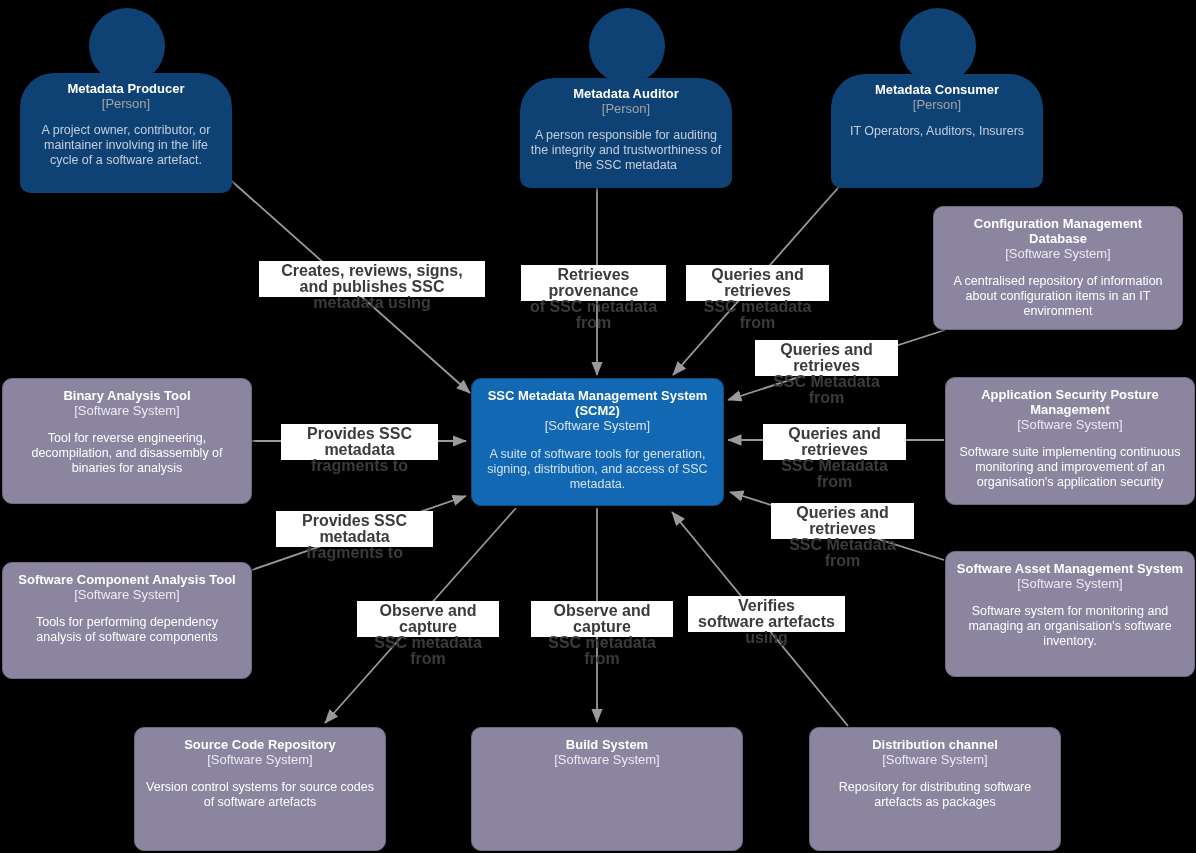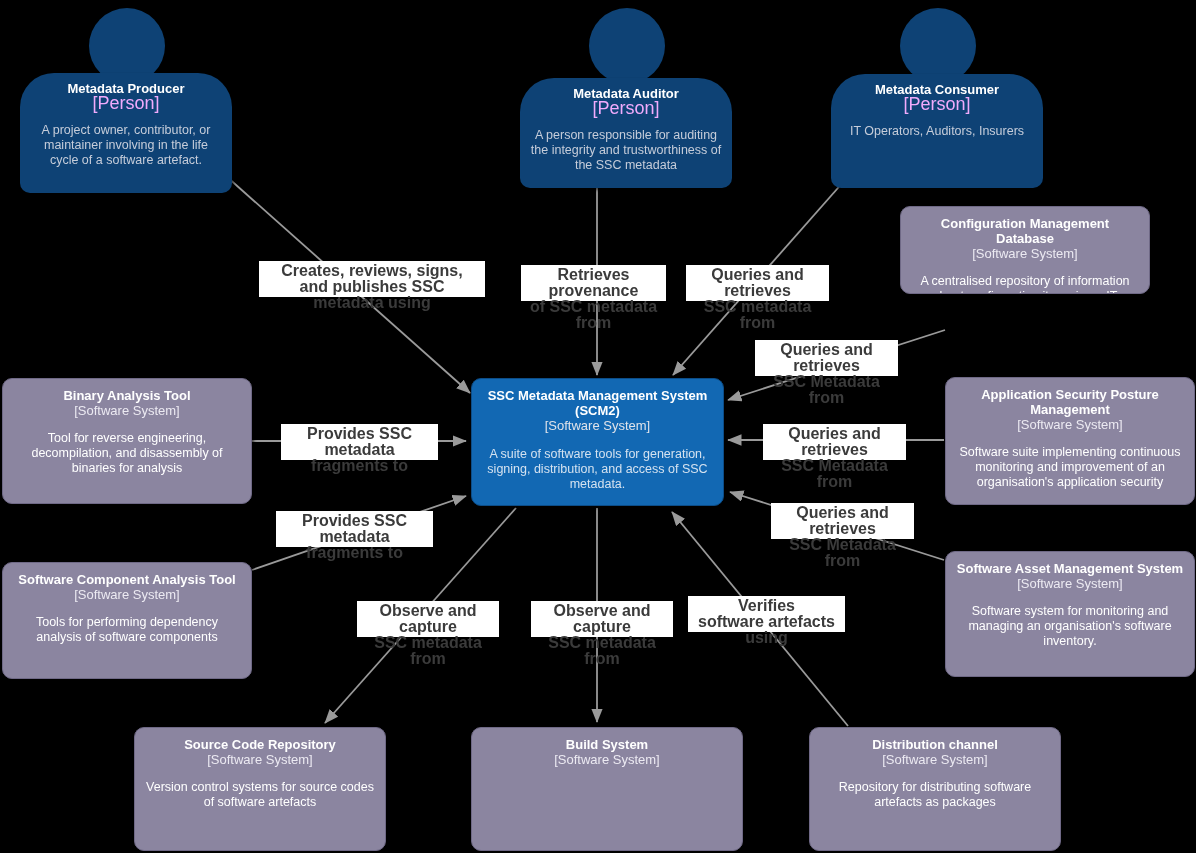--- a/index.html
+++ b/index.html
@@ -73,23 +73,23 @@
     box-shadow: 2px 2px 3px rgba(0,0,0,0.55);
     overflow: hidden;
   }
   .person-body .title {
     font-weight: bold;
     font-size: 13px;
     line-height: 15px;
     color: #ffffff;
   }
   .person-body .type {
-    font-size: 18px;
-    line-height: 15px;
-    color: #f0abfc;
+    font-size: 13px;
+    line-height: 15px;
+    color: #a3a3a3;
   }
   .person-body .desc {
     font-size: 12.5px;
     line-height: 15px;
     margin-top: 12px;
     color: #c6cdda;
   }
 
   
   .system-core {
@@ -183,21 +183,21 @@
       <div class="desc">IT Operators, Auditors, Insurers</div>
     </div>
   </div>
 
   <div class="node system-core" style="left:471px; top:378px; width:253px; height:128px;">
     <div class="title">SSC Metadata Management System (SCM2)</div>
     <div class="type">[Software System]</div>
     <div class="desc">A suite of software tools for generation, signing, distribution, and access of SSC metadata.</div>
   </div>
 
-  <div class="node system-ext" style="left:900px; top:206px; width:250px; height:88px;">
+  <div class="node system-ext" style="left:933px; top:206px; width:250px; height:124px;">
     <div class="title">Configuration Management Database</div>
     <div class="type">[Software System]</div>
     <div class="desc">A centralised repository of information about configuration items in an IT environment</div>
   </div>
 
   <div class="node system-ext" style="left:945px; top:377px; width:250px; height:128px;">
     <div class="title">Application Security Posture Management</div>
     <div class="type">[Software System]</div>
     <div class="desc">Software suite implementing continuous monitoring and improvement of an organisation's application security</div>
   </div>

